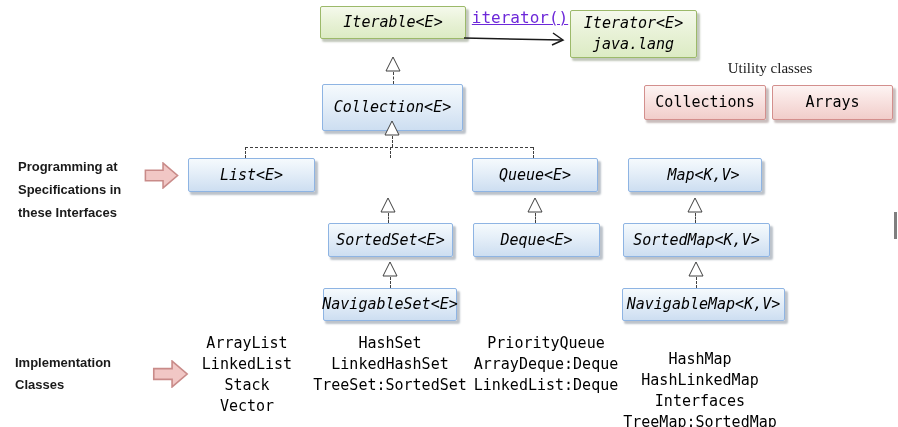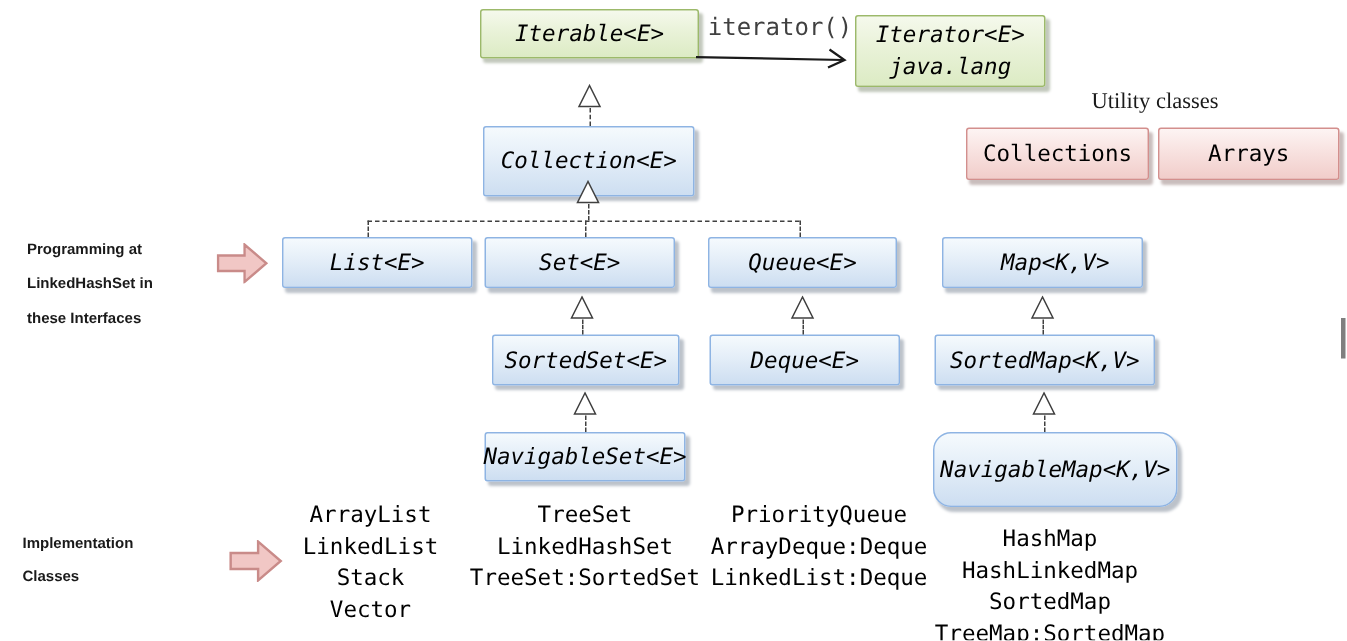--- a/index.html
+++ b/index.html
@@ -21,28 +21,28 @@
     border:1px solid #9cb96a;box-shadow:2.5px 3px 2px #c2c8bc;
   }
   .pink{
     background:linear-gradient(#fdf4f3 0%,#f8e2e0 45%,#f1cdca 100%);
     border:1px solid #d38f8d;box-shadow:2.5px 3px 2px #c9bdbc;
     font-style:normal;
   }
   .vdash{position:absolute;width:0;border-left:1px dashed #404040;}
   .hdash{position:absolute;height:0;border-top:1px dashed #404040;}
   .tri{position:absolute;width:18px;height:16px;}
-  .label-bold{position:absolute;font-weight:bold;font-size:10px;color:#1a1a1a;line-height:23px;}
+  .label-bold{position:absolute;font-weight:bold;font-size:13px;color:#1a1a1a;line-height:23px;}
   .mono-col{
     position:absolute;font:15px "DejaVu Sans Mono",monospace;color:#000;
     text-align:center;line-height:21px;white-space:nowrap;
   }
   .caption{position:absolute;font-size:15px;color:#1a1a1a;text-align:center;font-family:Liberation Serif, serif;}
   .code-label{
-    position:absolute;font:16px "DejaVu Sans Mono",monospace;color:#404040;text-align:center;
+    position:absolute;font:16px "DejaVu Sans Mono",monospace;color:#6d28d9;text-align:center;text-decoration:underline;
   }
   .edge-bar{position:absolute;background:#7f7f7f;}
 </style>
 </head>
 <body>
 
 <div id="canvas">
 
   <div class="box green" style="left:320px;top:6px;width:146px;height:33px;">Iterable&lt;E&gt;</div>
 
@@ -57,30 +57,29 @@
     <polyline points="89,4 99,11 88,16" fill="none" stroke="#1a1a1a" stroke-width="1.5"></polyline>
   </svg>
 
   <div class="box blue" style="left:322px;top:84px;width:141px;height:47px;">Collection&lt;E&gt;</div>
 
   <div class="caption" style="left:700px;top:60px;width:140px;">Utility classes</div>
   <div class="box pink" style="left:644px;top:85px;width:122px;height:35px;">Collections</div>
   <div class="box pink" style="left:772px;top:85px;width:121px;height:35px;">Arrays</div>
 
   <div class="box blue" style="left:188px;top:158px;width:127px;height:34px;">List&lt;E&gt;</div>
-  <div class="box blue" style="left:323px;top:158px;width:127px;height:34px;">Set&lt;E&gt;</div>
   <div class="box blue" style="left:472px;top:158px;width:126px;height:34px;">Queue&lt;E&gt;</div>
   <div class="box blue" style="left:628px;top:158px;width:134px;height:34px;padding-left:17px;">Map&lt;K,V&gt;</div>
 
   <div class="box blue" style="left:328px;top:223px;width:125px;height:34px;">SortedSet&lt;E&gt;</div>
   <div class="box blue" style="left:473px;top:223px;width:127px;height:34px;">Deque&lt;E&gt;</div>
   <div class="box blue" style="left:623px;top:223px;width:147px;height:34px;">SortedMap&lt;K,V&gt;</div>
 
   <div class="box blue" style="left:323px;top:288px;width:134px;height:33px;">NavigableSet&lt;E&gt;</div>
-  <div class="box blue" style="left:622px;top:288px;width:163px;height:50px;border-radius:12px;">NavigableMap&lt;K,V&gt;</div>
+  <div class="box blue" style="left:622px;top:288px;width:163px;height:33px;">NavigableMap&lt;K,V&gt;</div>
 
   <svg class="tri" style="left:384px;top:56px;" viewBox="0 0 18 16">
       <polygon points="9,1 2,15 16,15" fill="#fff" stroke="#404040" stroke-width="1"></polygon>
     </svg>
   <svg class="tri" style="left:383px;top:120px;" viewBox="0 0 18 16">
       <polygon points="9,1 2,15 16,15" fill="#fff" stroke="#404040" stroke-width="1"></polygon>
     </svg>
   <svg class="tri" style="left:379px;top:197px;" viewBox="0 0 18 16">
       <polygon points="9,1 2,15 16,15" fill="#fff" stroke="#404040" stroke-width="1"></polygon>
     </svg>
@@ -104,21 +103,21 @@
   <div class="vdash" style="left:390px;top:147px;height:11px;"></div>
   <div class="vdash" style="left:533px;top:147px;height:11px;"></div>
   <div class="vdash" style="left:388px;top:213px;height:10px;"></div>
   <div class="vdash" style="left:535px;top:213px;height:10px;"></div>
   <div class="vdash" style="left:695px;top:213px;height:10px;"></div>
   <div class="vdash" style="left:390px;top:277px;height:11px;"></div>
   <div class="vdash" style="left:696px;top:277px;height:11px;"></div>
 
   <div class="label-bold" style="left:18px;top:155px;width:150px;">
     <div>Programming at</div>
-    <div>LinkedHashSet in</div>
+    <div>Specifications in</div>
     <div>these Interfaces</div>
   </div>
   <svg style="position:absolute;left:144px;top:162px;" width="36" height="27" viewBox="0 0 34 26">
     <polygon points="1,8 18,8 18,1 32,13 18,25 18,18 1,18" fill="#f1c7c5" stroke="#c98b89" stroke-width="1.5"></polygon>
   </svg>
 
   <div class="label-bold" style="left:15px;top:352px;width:145px;text-align:left;line-height:22px;">
     <div>Implementation</div>
     <div>Classes</div>
   </div>
@@ -126,31 +125,31 @@
     <polygon points="1,8 18,8 18,1 32,13 18,25 18,18 1,18" fill="#f1c7c5" stroke="#c98b89" stroke-width="1.5"></polygon>
   </svg>
 
   <div class="mono-col" style="left:167px;top:333px;width:160px;">
     <div>ArrayList</div>
     <div>LinkedList</div>
     <div>Stack</div>
     <div>Vector</div>
   </div>
   <div class="mono-col" style="left:300px;top:333px;width:180px;">
-    <div>TreeSet</div>
+    <div>HashSet</div>
     <div>LinkedHashSet</div>
     <div>TreeSet:SortedSet</div>
   </div>
   <div class="mono-col" style="left:456px;top:333px;width:180px;">
     <div>PriorityQueue</div>
     <div>ArrayDeque:Deque</div>
     <div>LinkedList:Deque</div>
   </div>
   <div class="mono-col" style="left:610px;top:333px;width:180px;margin-top:16px;">
     <div>HashMap</div>
     <div>HashLinkedMap</div>
-    <div>SortedMap</div>
+    <div>Interfaces</div>
     <div>TreeMap:SortedMap</div>
   </div>
 
   <div class="edge-bar" style="left:894px;top:212px;width:3px;height:27px;"></div>
 
 </div>
 
 </body></html>

